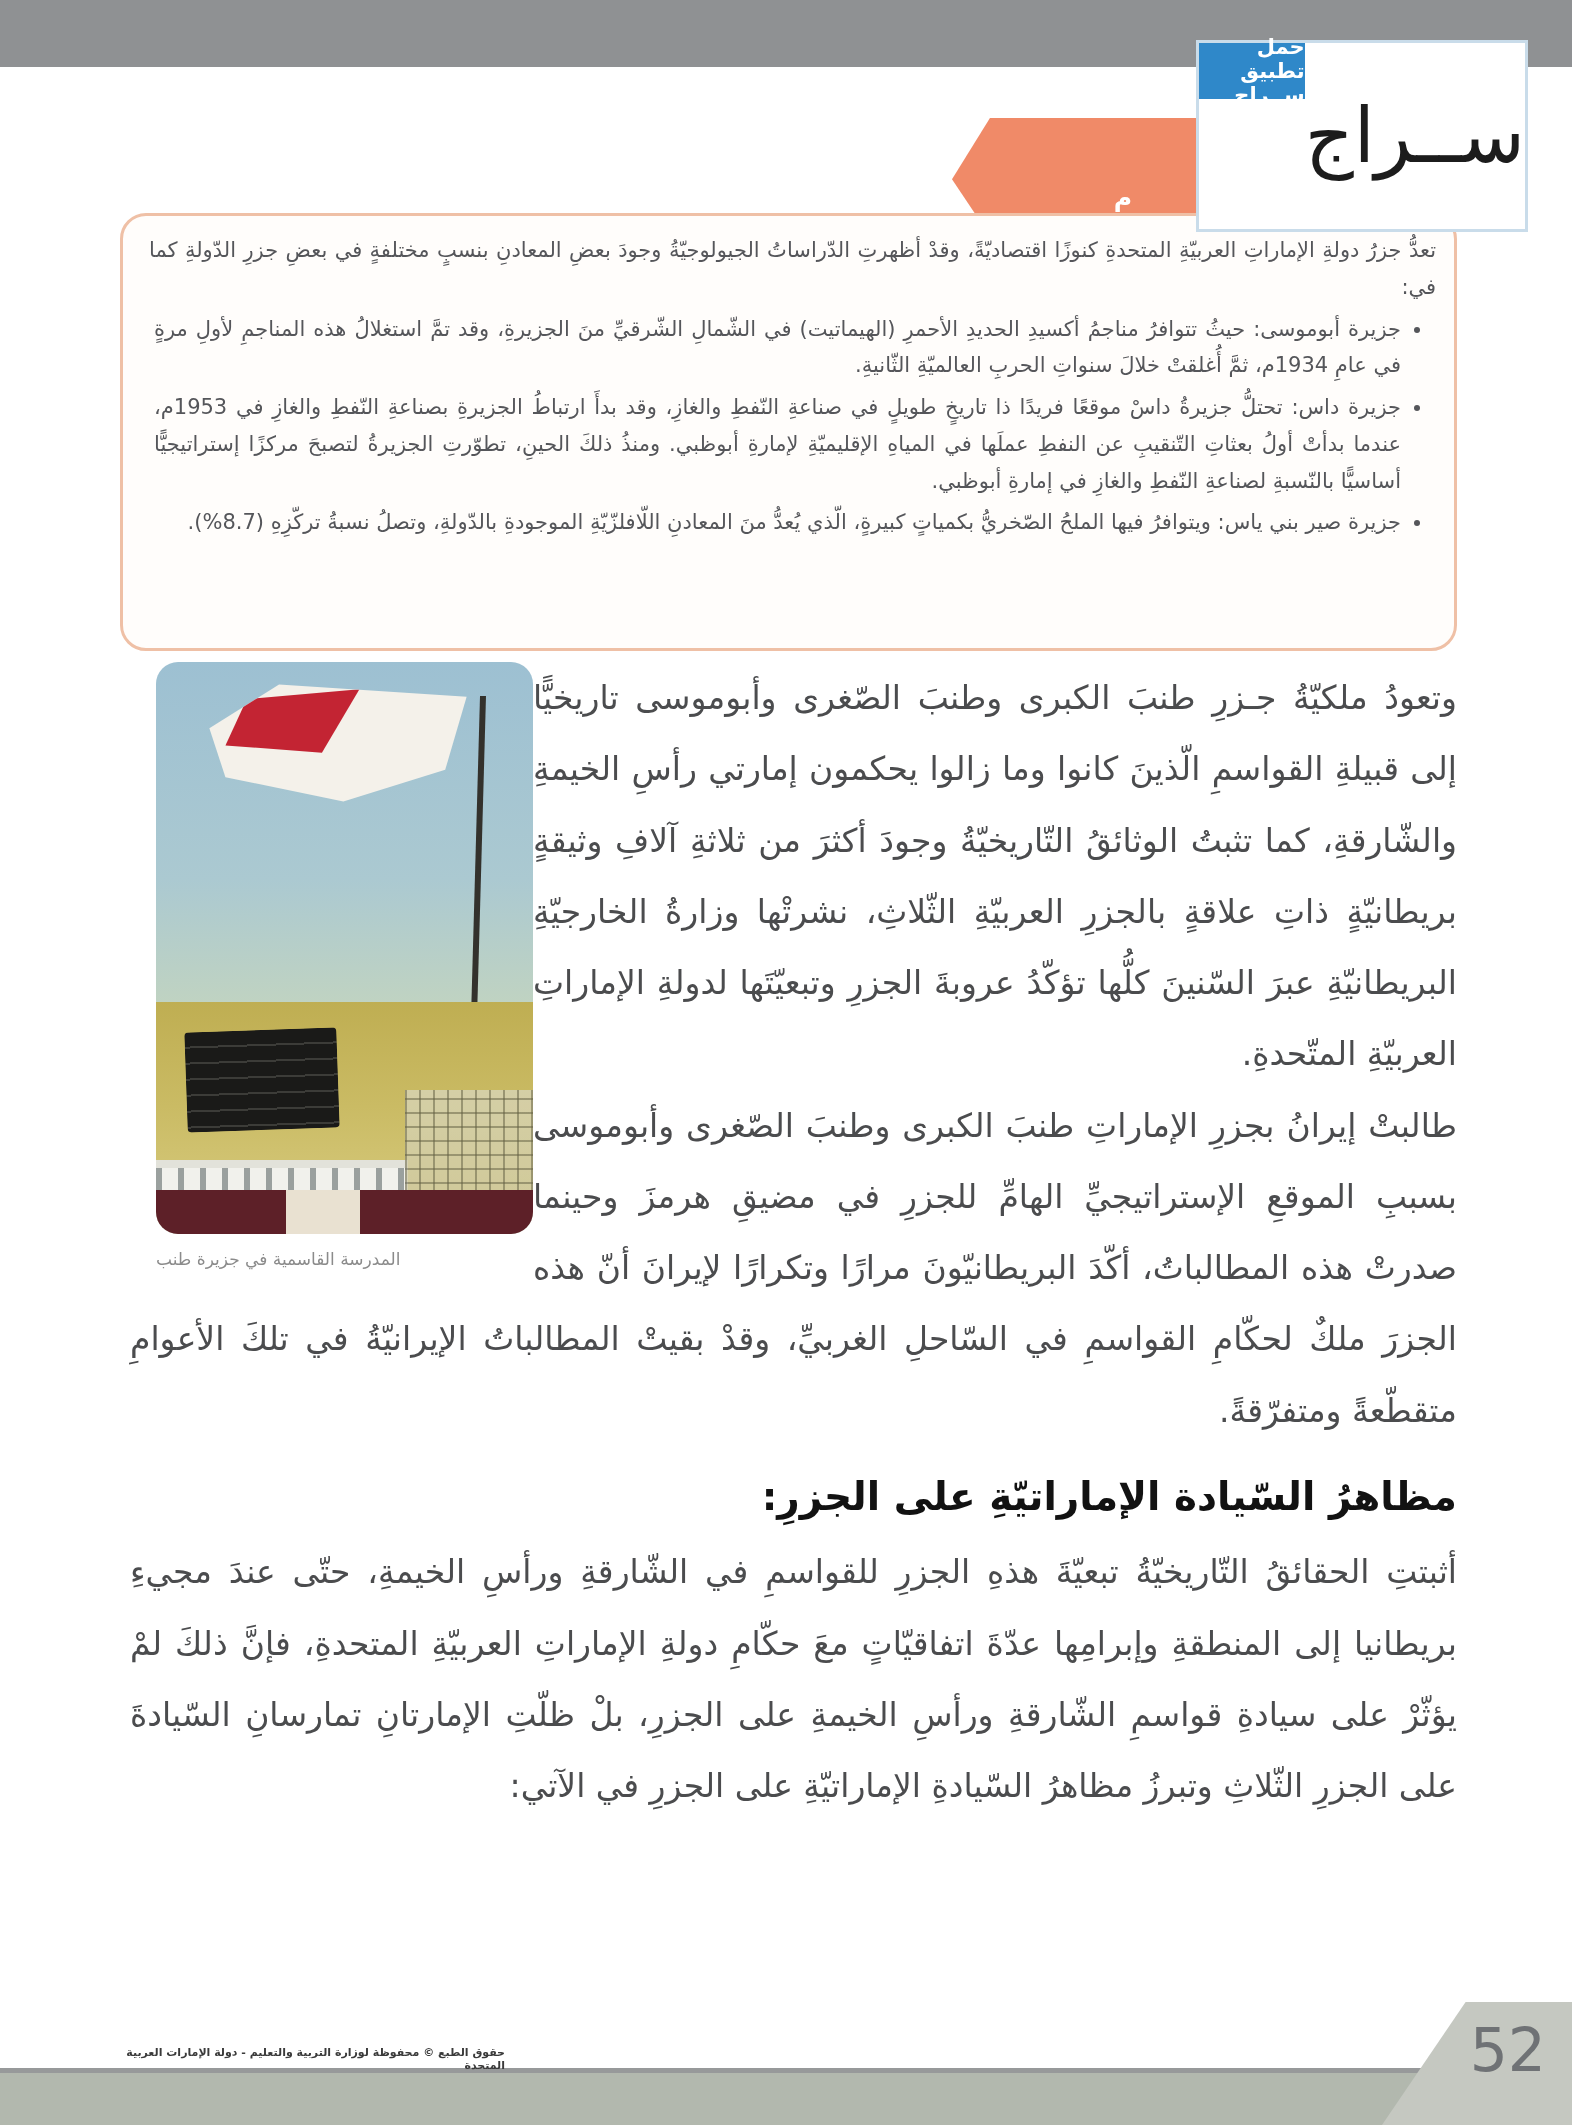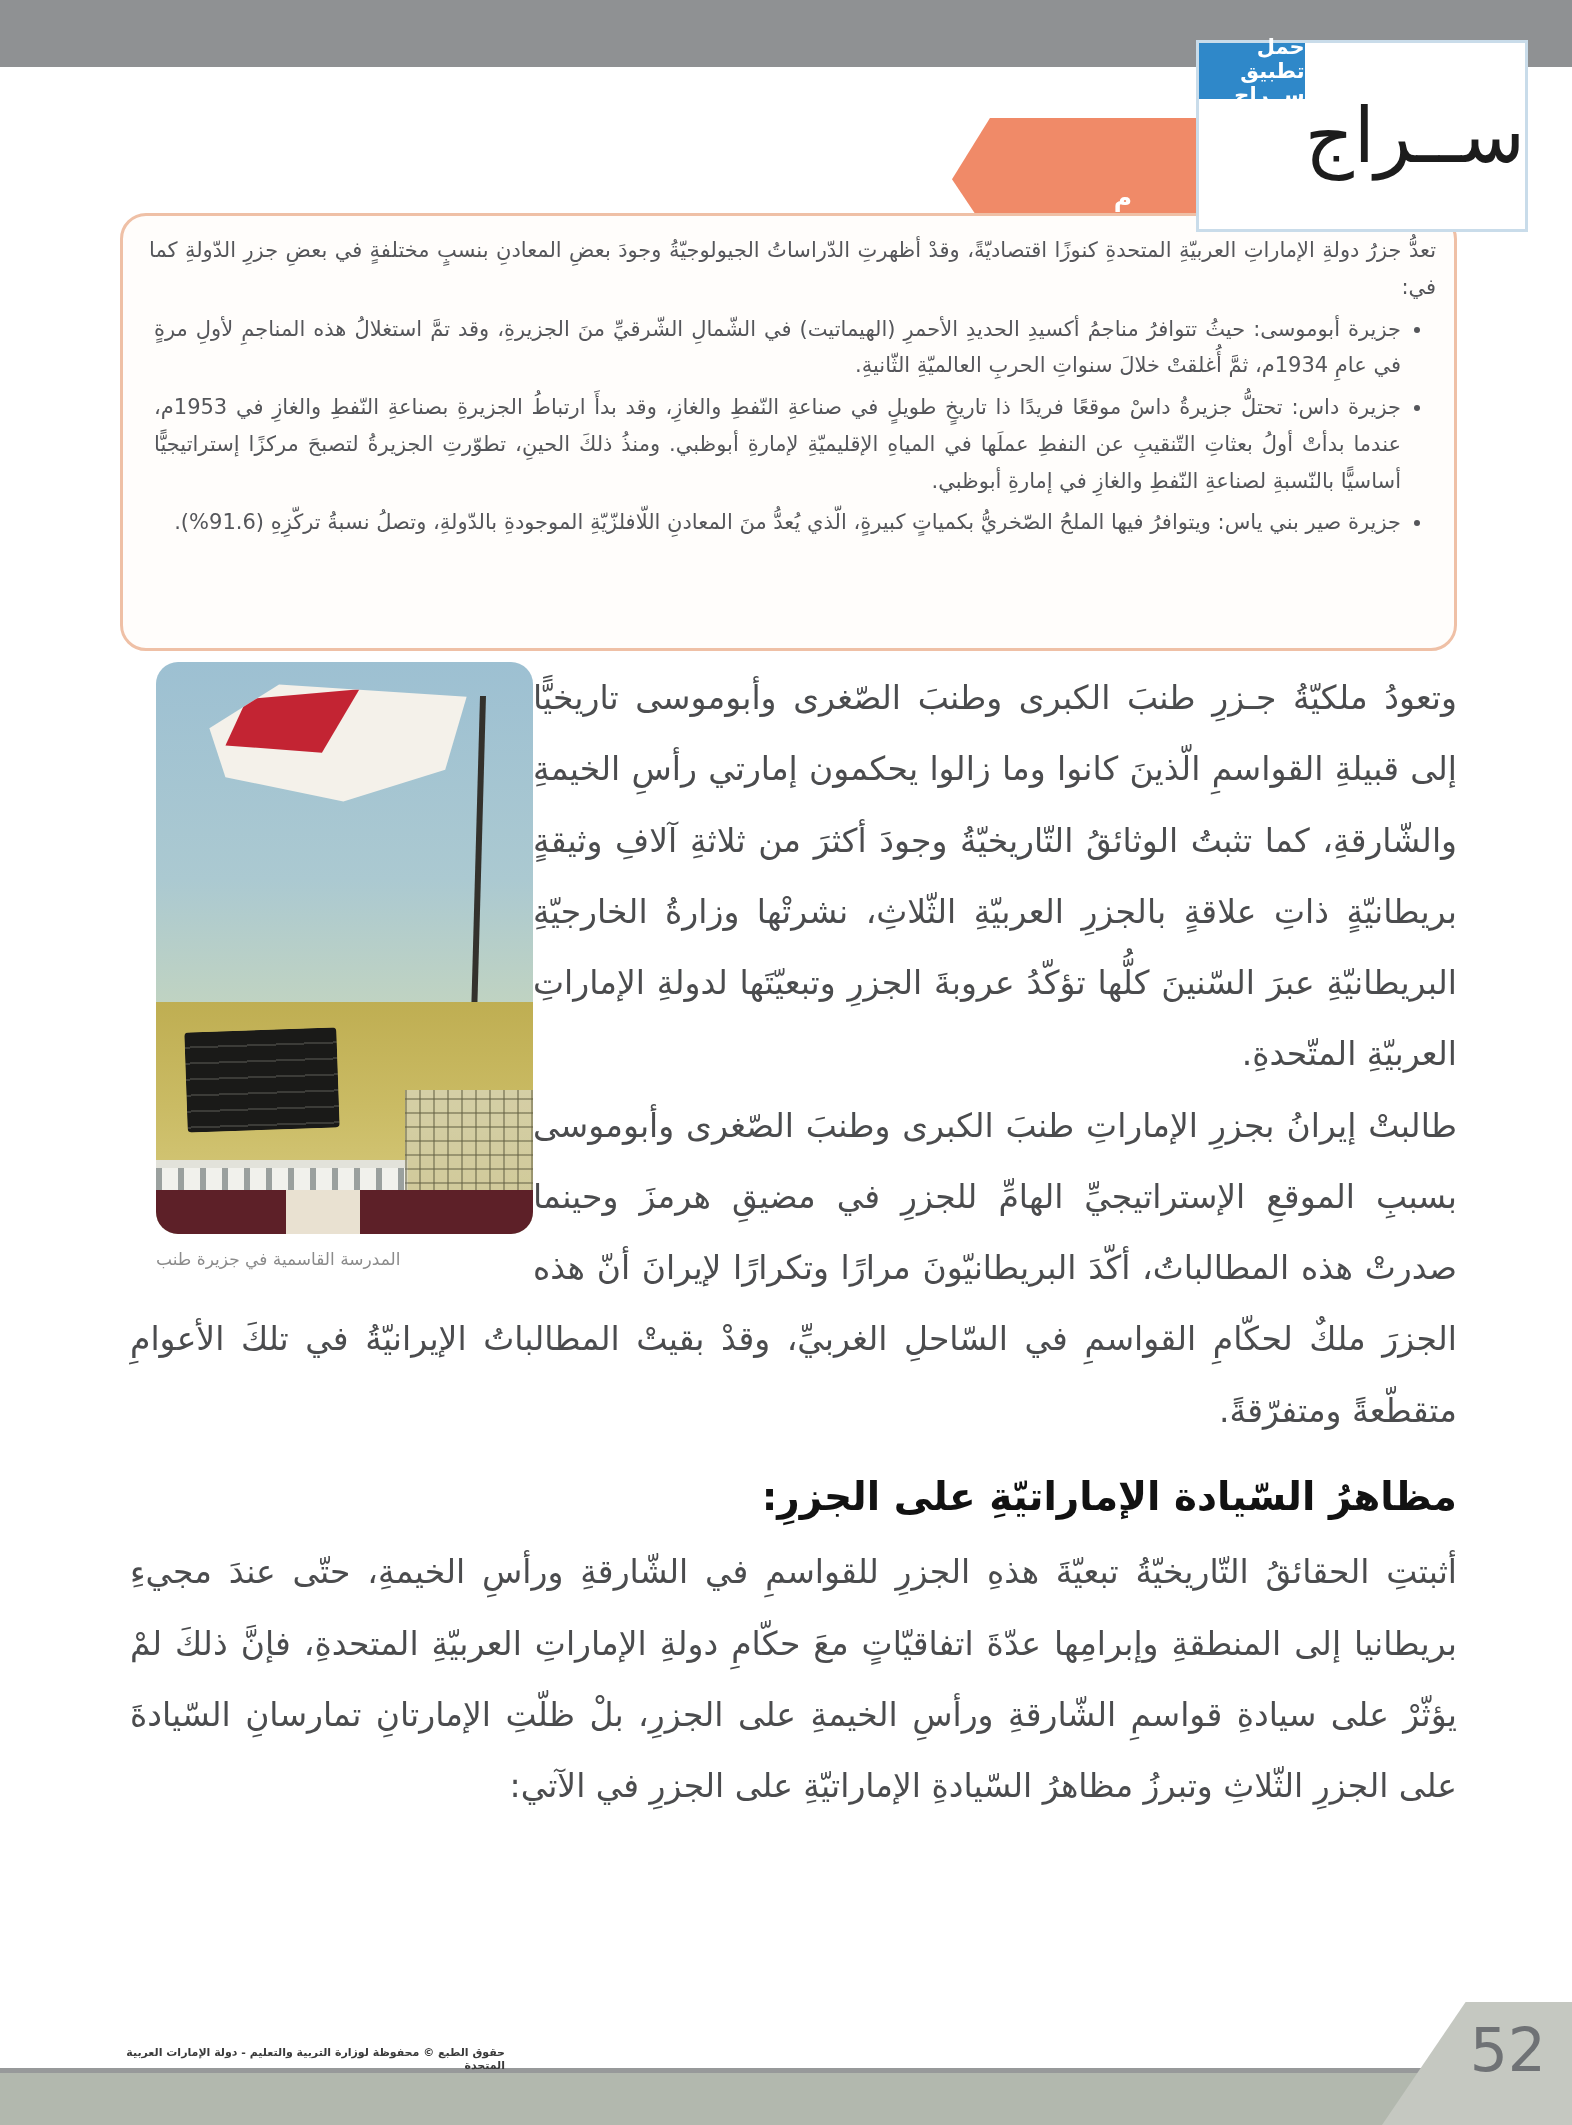--- a/index.html
+++ b/index.html
@@ -126,21 +126,21 @@
       <li>
         <span>جزيرة أبوموسى:</span>
         <span>حيثُ تتوافرُ مناجمُ أكسيدِ الحديدِ الأحمرِ (الهيماتيت) في الشّمالِ الشّرقيِّ منَ الجزيرةِ، وقد تمَّ استغلالُ هذه المناجمِ لأولِ مرةٍ في عامِ 1934م، ثمَّ أُغلقتْ خلالَ سنواتِ الحربِ العالميّةِ الثّانيةِ.</span>
       </li>
       <li>
         <span>جزيرة داس:</span>
         <span>تحتلُّ جزيرةُ داسْ موقعًا فريدًا ذا تاريخٍ طويلٍ في صناعةِ النّفطِ والغازِ، وقد بدأَ ارتباطُ الجزيرةِ بصناعةِ النّفطِ والغازِ في 1953م، عندما بدأتْ أولُ بعثاتِ التّنقيبِ عن النفطِ عملَها في المياهِ الإقليميّةِ لإمارةِ أبوظبي. ومنذُ ذلكَ الحينِ، تطوّرتِ الجزيرةُ لتصبحَ مركزًا إستراتيجيًّا أساسيًّا بالنّسبةِ لصناعةِ النّفطِ والغازِ في إمارةِ أبوظبي.</span>
       </li>
       <li>
         <span>جزيرة صير بني ياس:</span>
-        <span>ويتوافرُ فيها الملحُ الصّخريُّ بكمياتٍ كبيرةٍ، الّذي يُعدُّ منَ المعادنِ اللّافلزّيّةِ الموجودةِ بالدّولةِ، وتصلُ نسبةُ تركّزِهِ (91.6%).</span>
+        <span>ويتوافرُ فيها الملحُ الصّخريُّ بكمياتٍ كبيرةٍ، الّذي يُعدُّ منَ المعادنِ اللّافلزّيّةِ الموجودةِ بالدّولةِ، وتصلُ نسبةُ تركّزِهِ (8.7%).</span>
       </li>
     </ul>
   </div>
 
   <div class="article">
 
     <figure class="photo">
       <div class="photo-frame">
         <div class="flag">
           <div class="flag-red"></div>

